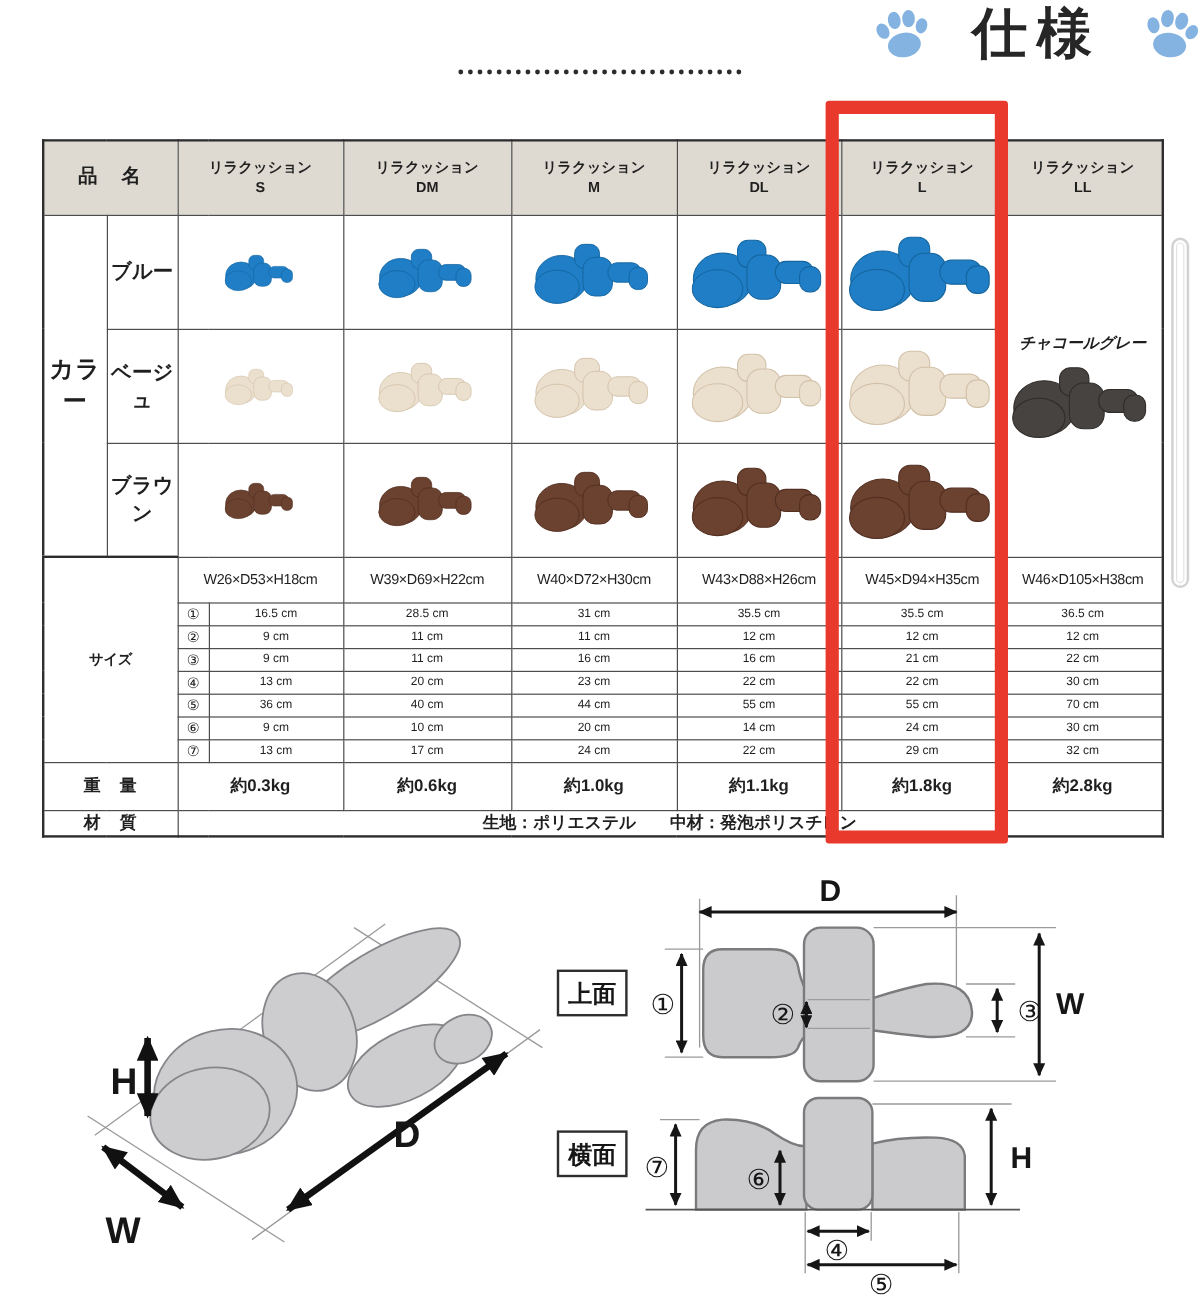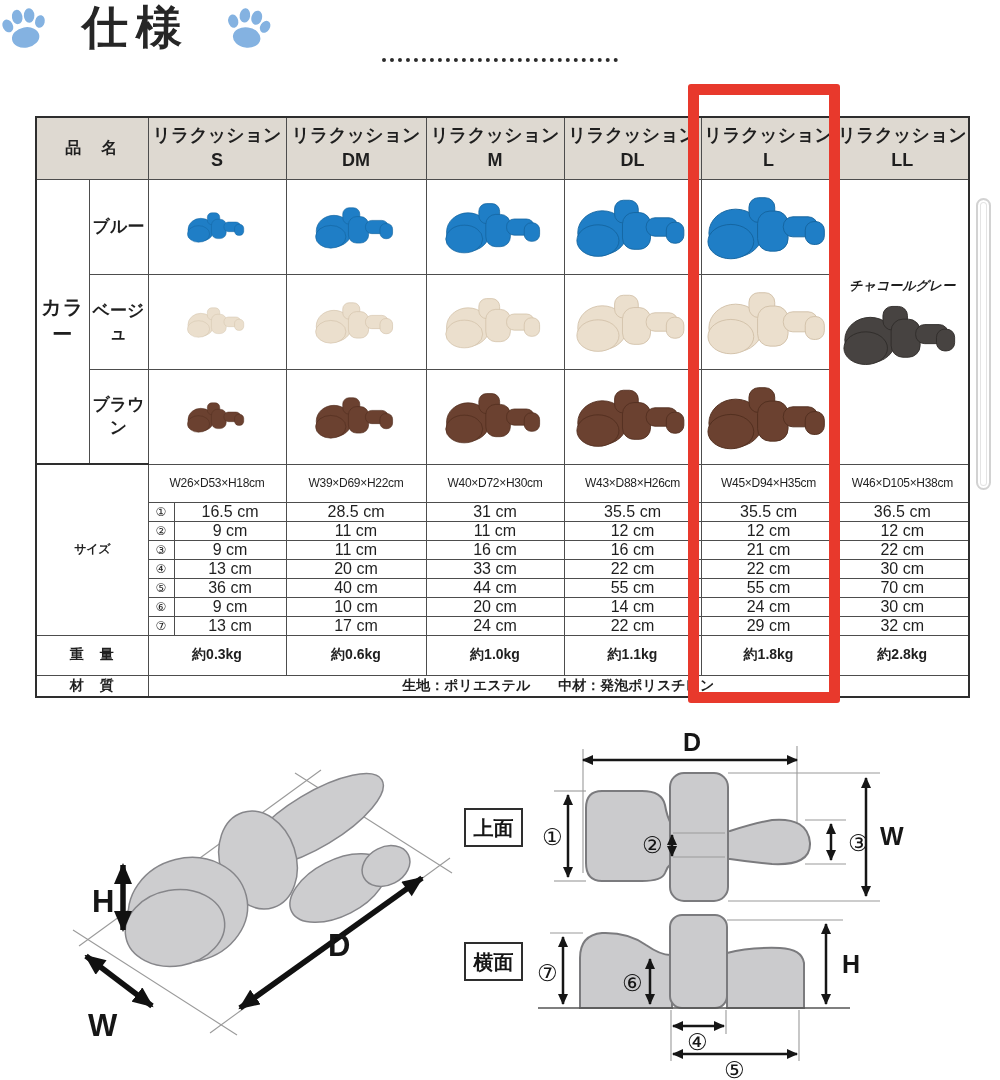--- a/index.html
+++ b/index.html
@@ -1,41 +1,41 @@
 <!DOCTYPE html>
 <html><head>
 <meta charset="utf-8">
 <style>
   * { margin:0; padding:0; box-sizing:border-box; }
   html,body { width:1000px; height:1080px; background:#ffffff; overflow:hidden;
               font-family:"Liberation Sans","DejaVu Sans",sans-serif; color:#1f1f1f; }
 
   
   .title-row { position:absolute; top:0; left:0; width:1000px; height:56px;
-               display:flex; justify-content:flex-start; align-items:center; gap:34px; }
+               display:flex; justify-content:flex-end; align-items:center; gap:34px; }
   .page-title { font-size:46px; font-weight:bold; letter-spacing:8px; color:#262626; }
   .paw { width:48px; height:44px; }
   .paw.left  { transform:rotate(-10deg); }
   .paw.right { transform:rotate(8deg); }
   .dots { position:absolute; top:56px; left:50%; transform:translateX(-50%);
           width:236px; height:6px; border-bottom:4.5px dotted #2c2c2c; }
 
   
   .spec-wrap { position:absolute; left:35px; top:116px;border-radius:30px; }
   table.spec { border-collapse:collapse; table-layout:fixed; width:933px;
                border:2px solid #2e2e2e; background:#fff; }
   table.spec td { border:1px solid #4d4d4d; text-align:center; vertical-align:middle;
                   overflow:hidden; padding:0; }
-  .hrow td { height:62px; background:#ded9d1; font-weight:bold; font-size:18px; line-height:1.4; }
+  .hrow td { height:62px; background:#ded9d1; font-weight:bold; font-size:12px; line-height:1.4; }
   .hrow td.lblcell { font-size:16px; letter-spacing:2px; }
   .crow td { height:95px; }
   .lblcell { font-weight:bold; font-size:20px; letter-spacing:1px; }
   .sublbl { font-weight:bold; font-size:17px; }
   .dimrow td { height:38px; font-size:12px; letter-spacing:-0.3px; border-top:2px solid #2e2e2e; }
-  .srow td { height:19px; font-size:16px; }
+  .srow td { height:19px; font-size:10px; }
   .srow td.num { font-size:12px; }
   .wrow td { height:40px; font-weight:bold; font-size:14px; border-top:2px solid #2e2e2e; }
   .mrow td { height:22px; font-weight:bold; font-size:14px; border-top:2px solid #2e2e2e; }
   .imgcell { background:#fff; }
   .imgcell svg { display:block; margin:0 auto; }
   .llwrap { display:flex; flex-direction:column; align-items:center; justify-content:center; gap:6px;font-style:italic; }
   .llname { font-weight:bold; font-size:13px; }
 
   .cushion.sz-s  { width:60px; }
   .cushion.sz-dm { width:82px; }
@@ -286,21 +286,21 @@
     <td>11 cm</td>
     <td>16 cm</td>
     <td>16 cm</td>
     <td>21 cm</td>
     <td>22 cm</td>
   </tr>
   <tr class="srow">
     <td class="num">④</td>
     <td>13 cm</td>
     <td>20 cm</td>
-    <td>33 cm</td>
+    <td>23 cm</td>
     <td>22 cm</td>
     <td>22 cm</td>
     <td>30 cm</td>
   </tr>
   <tr class="srow">
     <td class="num">⑤</td>
     <td>36 cm</td>
     <td>40 cm</td>
     <td>44 cm</td>
     <td>55 cm</td>

